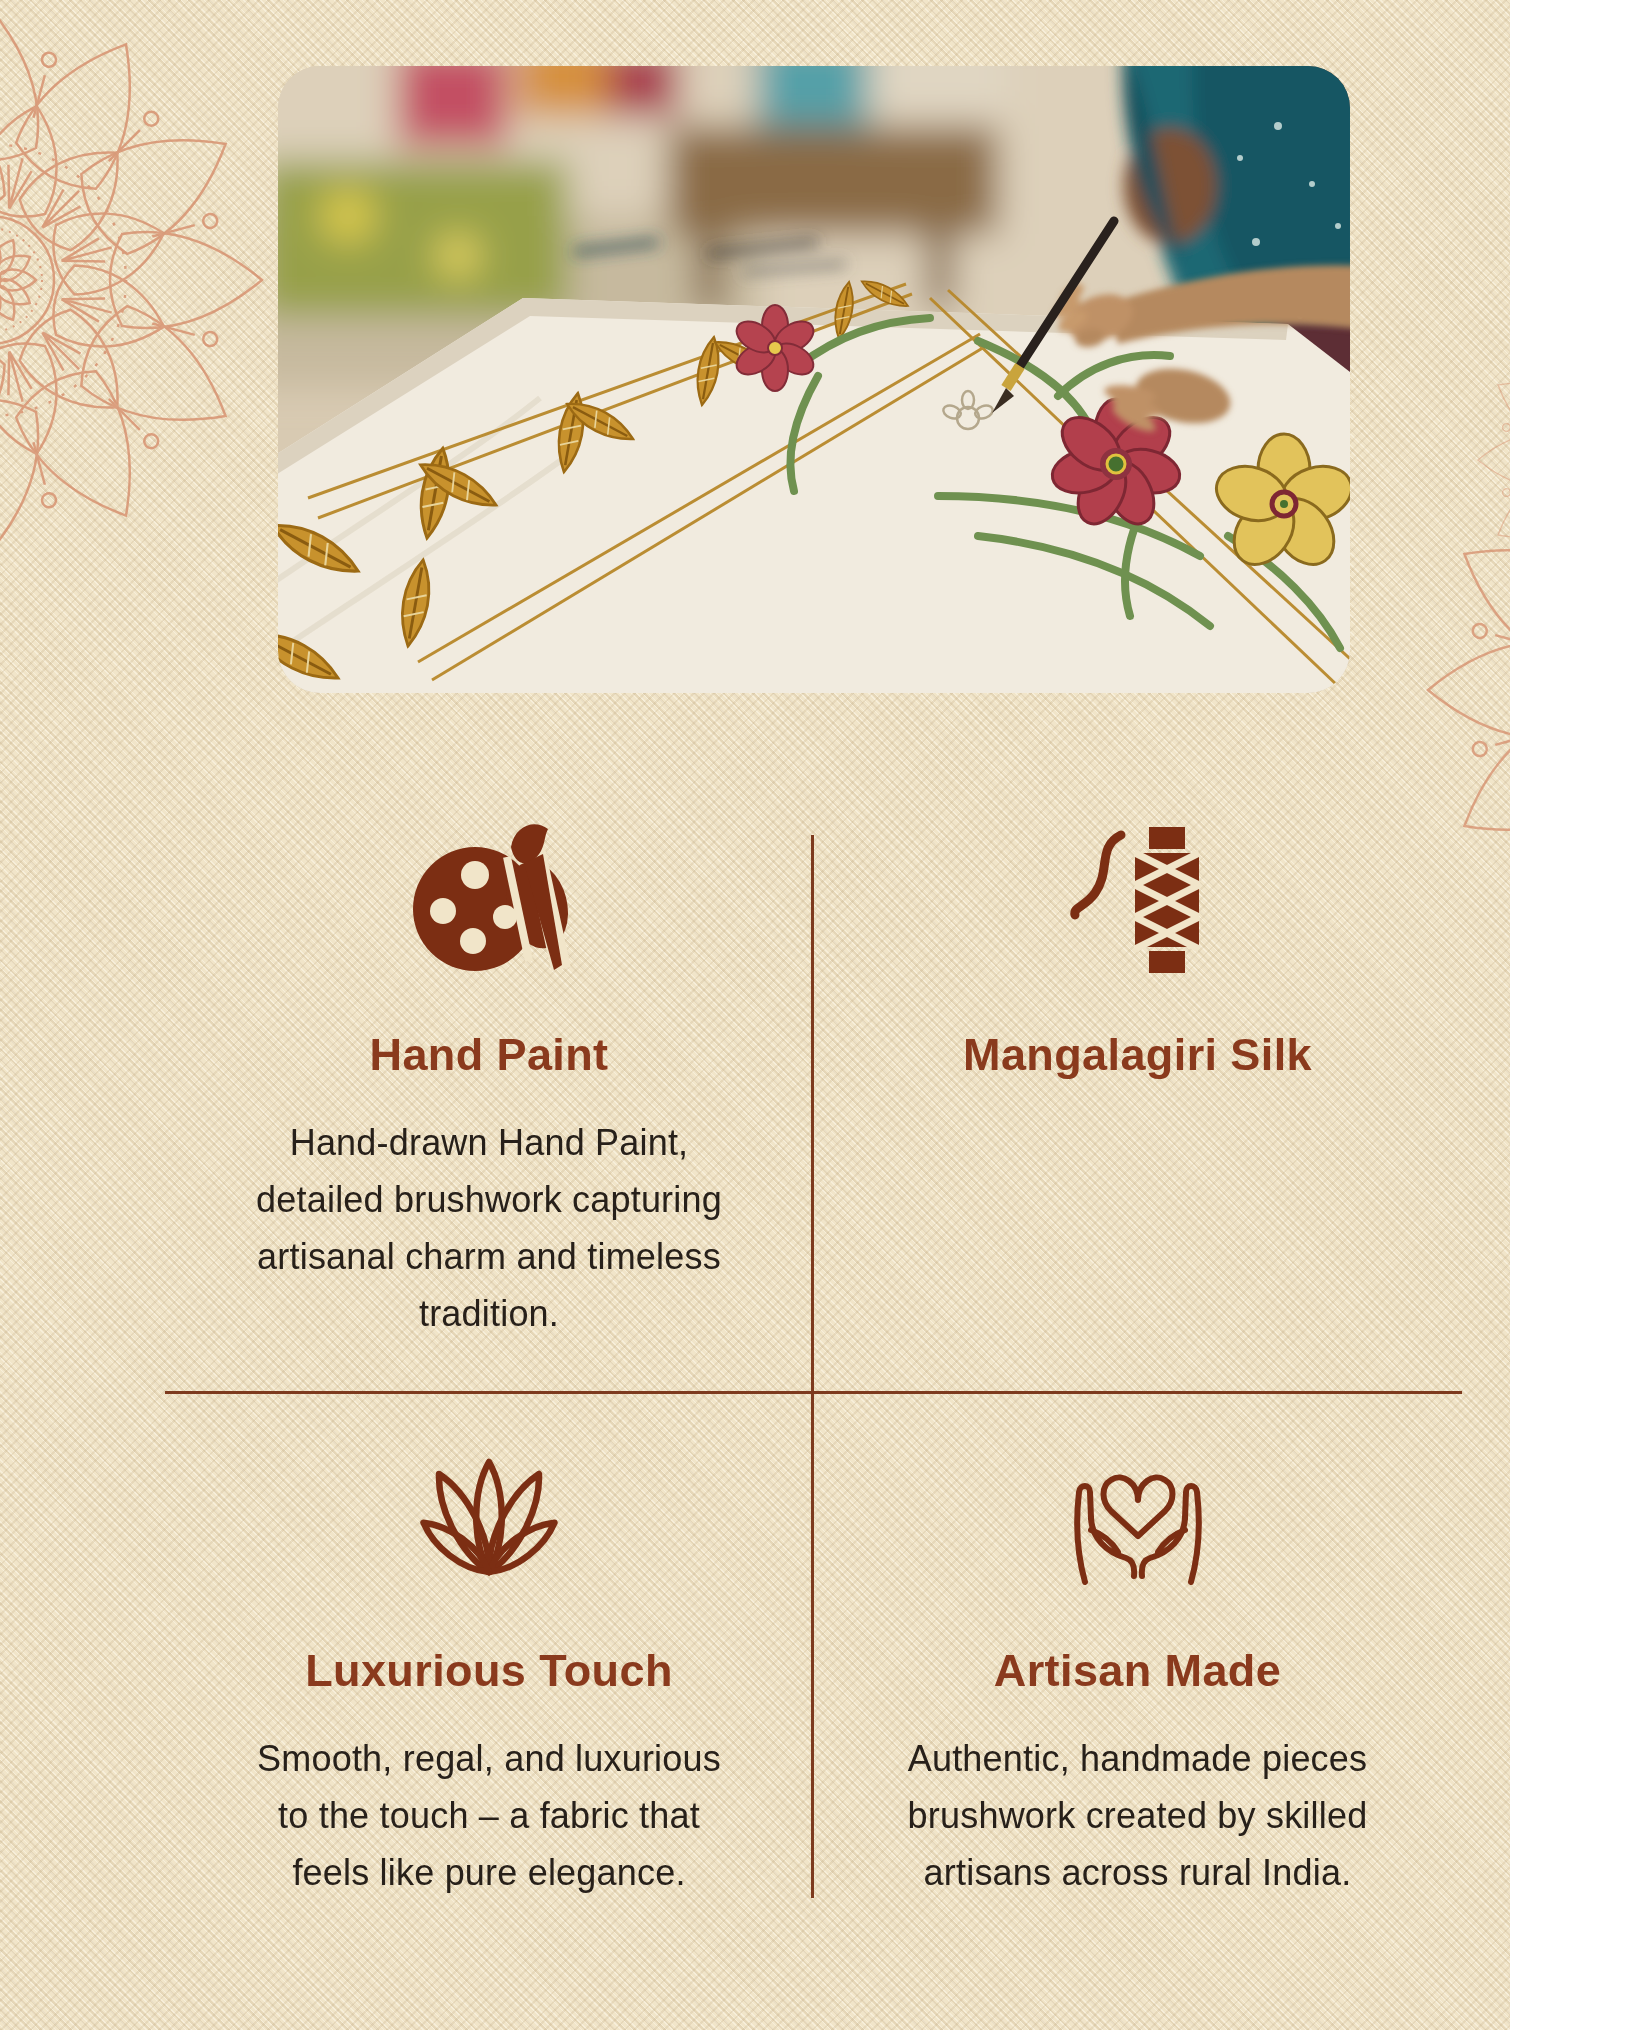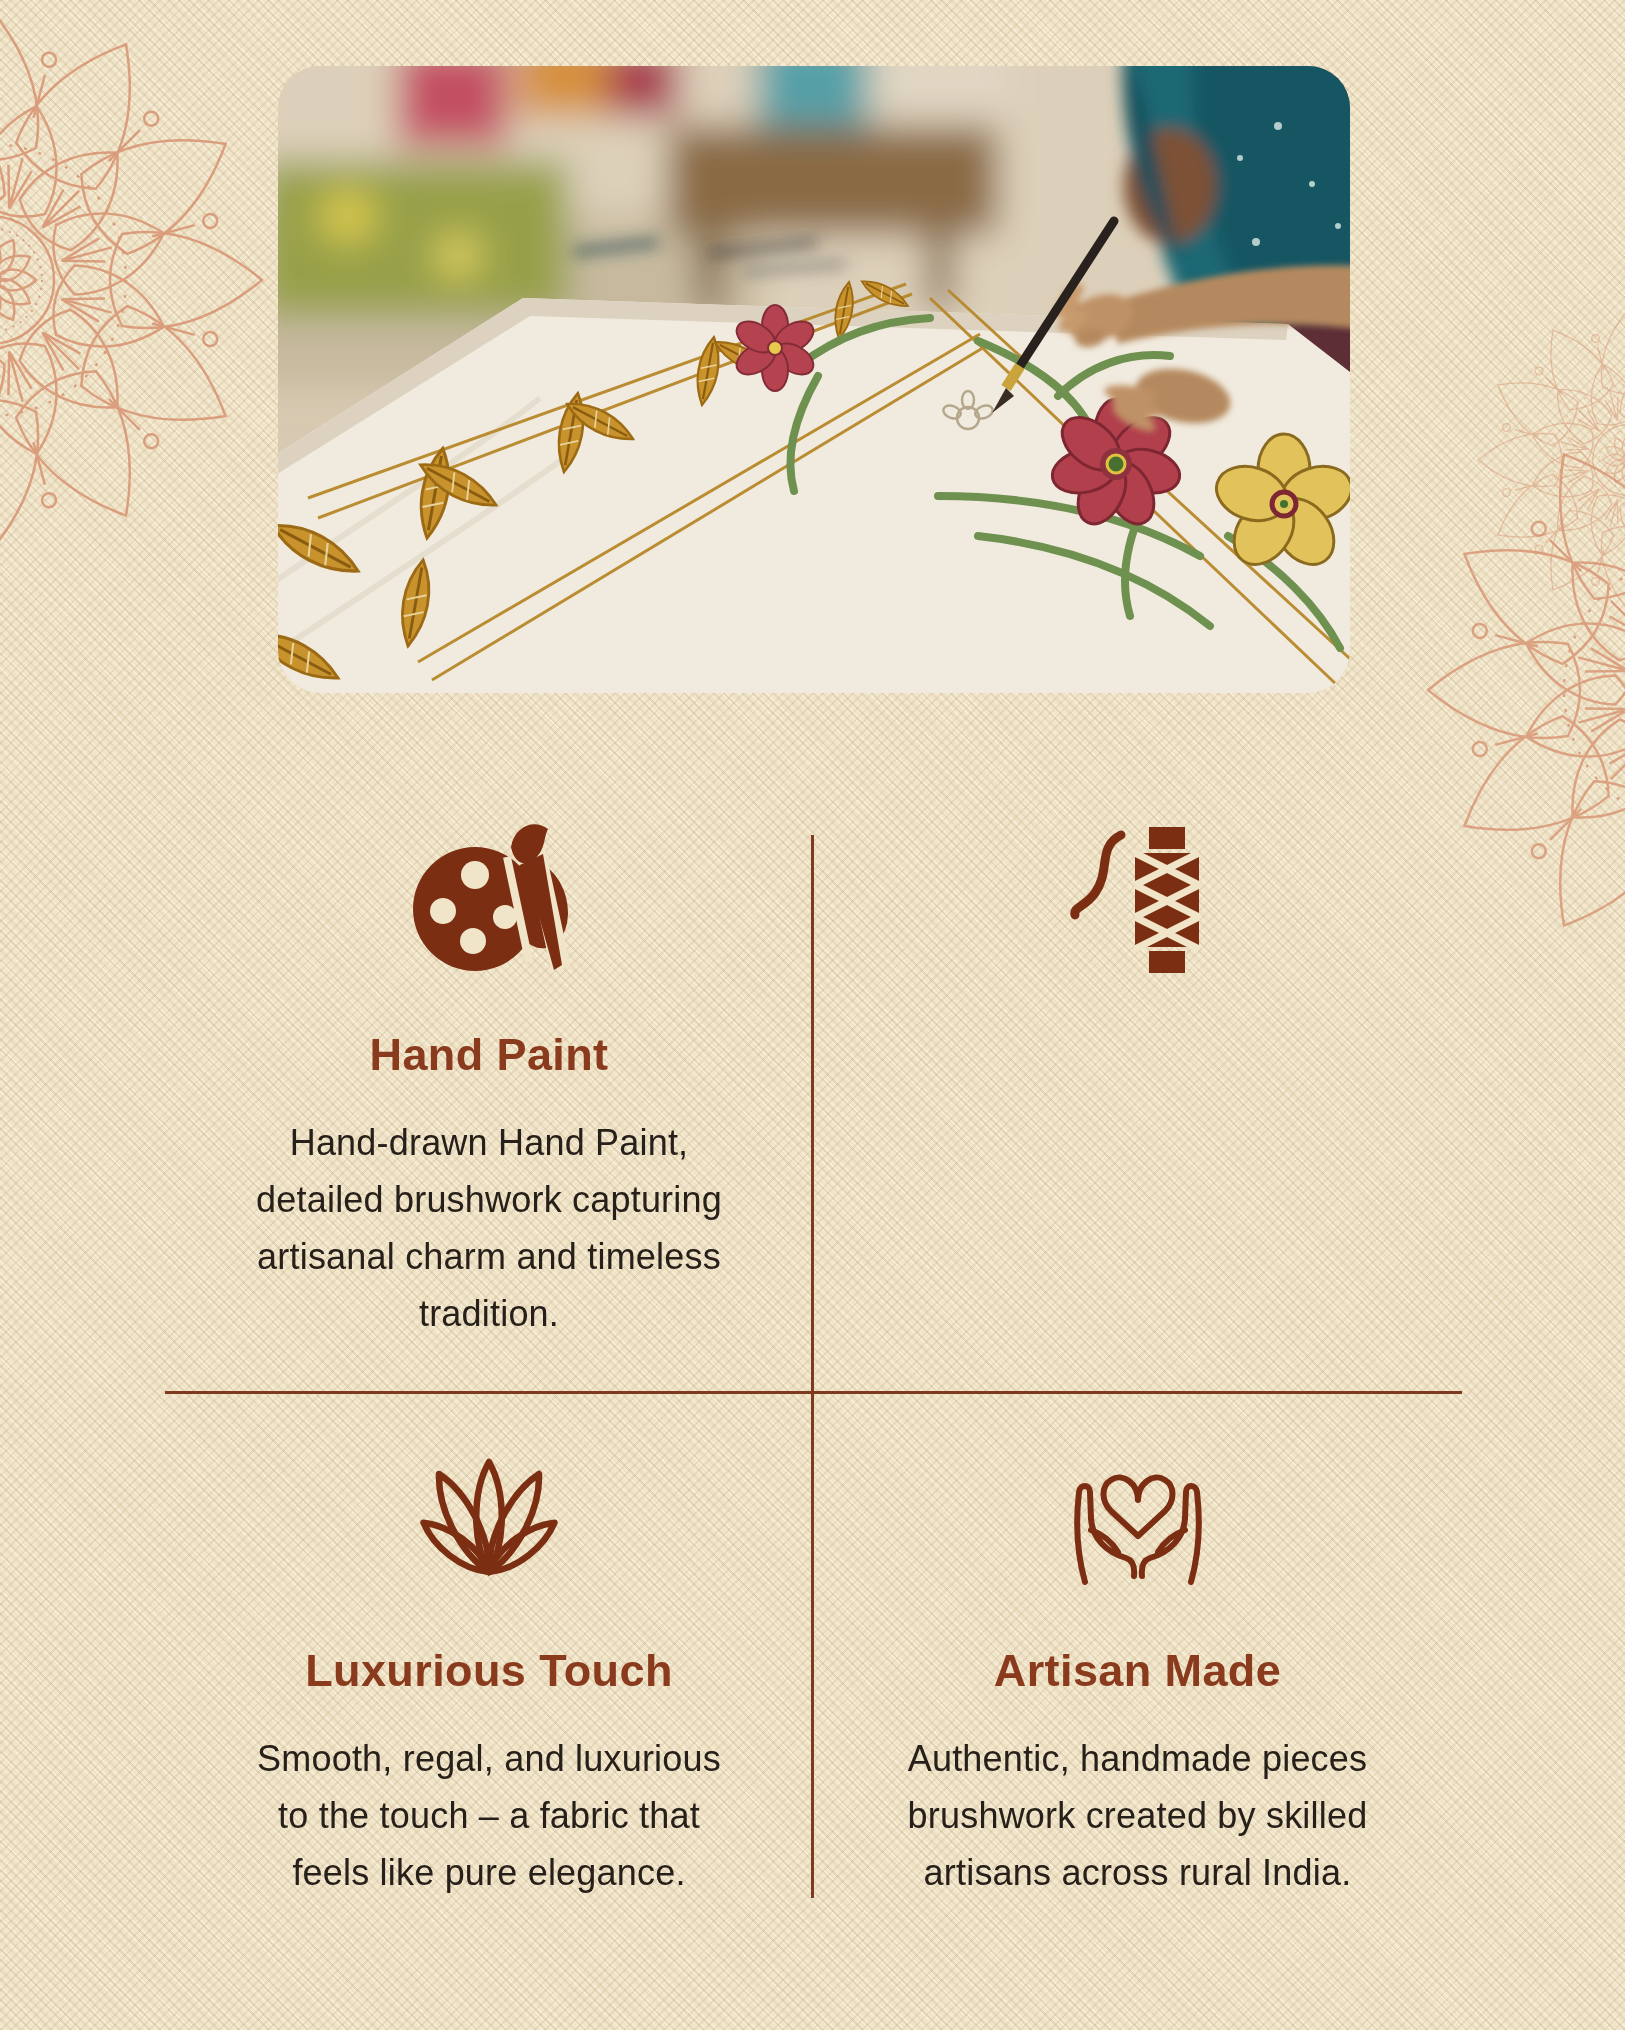--- a/index.html
+++ b/index.html
@@ -1,19 +1,19 @@
 <!DOCTYPE html>
 <html style="--background: #f1e5c9; --accent-brown: #8a3a1d; --icon-brown: #7c2e13; --divider-brown: #7d3a1e; --body-text: #27201a; --mandala: #d68e6c;"><head>
 <meta charset="utf-8">
 <style>
   html,body{margin:0;padding:0;}
   body{font-family:"Liberation Sans", sans-serif;}
   .canvas{
     position:relative;
-    width:1625px;height:2030px;
+    width:1510px;height:2030px;
     overflow:hidden;
     background-color:#f1e5c9;
     background-image:
       repeating-linear-gradient(45deg, rgba(182,156,114,0.20) 0 2px, rgba(0,0,0,0) 2px 7px),
       repeating-linear-gradient(135deg, rgba(182,156,114,0.18) 0 2px, rgba(0,0,0,0) 2px 7px),
       repeating-linear-gradient(45deg, rgba(255,250,238,0.45) 3px 4px, rgba(0,0,0,0) 4px 7px);
   }
   .mandala{position:absolute;pointer-events:none;}
   .hero{
     position:absolute;left:278px;top:66px;width:1072px;height:627px;
@@ -469,20 +469,21 @@
         <g stroke="#f1e5c9" stroke-width="7">
           <line x1="72" y1="34" x2="136" y2="66"></line>
           <line x1="72" y1="66" x2="136" y2="98"></line>
           <line x1="72" y1="98" x2="136" y2="130"></line>
           <line x1="136" y1="34" x2="72" y2="66"></line>
           <line x1="136" y1="66" x2="72" y2="98"></line>
           <line x1="136" y1="98" x2="72" y2="130"></line>
         </g>
       </svg>
     </div>
+    <h3 class="feature-title">Mangalagiri Silk</h3>
   </section>
 
   <section class="feature r2 c-left">
     <div class="icon-box">
       <svg width="170" height="144" viewBox="0 0 170 144">
         <g stroke="currentColor" stroke-width="6.5" fill="none" stroke-linejoin="round">
           <path d="M85,128 C68,98 68,48 85,18 C102,48 102,98 85,128 Z"></path>
           <path d="M85,128 C68,98 68,48 85,18 C102,48 102,98 85,128 Z" transform="rotate(27 85 128)"></path>
           <path d="M85,128 C68,98 68,48 85,18 C102,48 102,98 85,128 Z" transform="rotate(-27 85 128)"></path>
           <path d="M85,128 C70,104 72,68 85,46 C98,68 100,104 85,128 Z" transform="rotate(53 85 128)"></path>

